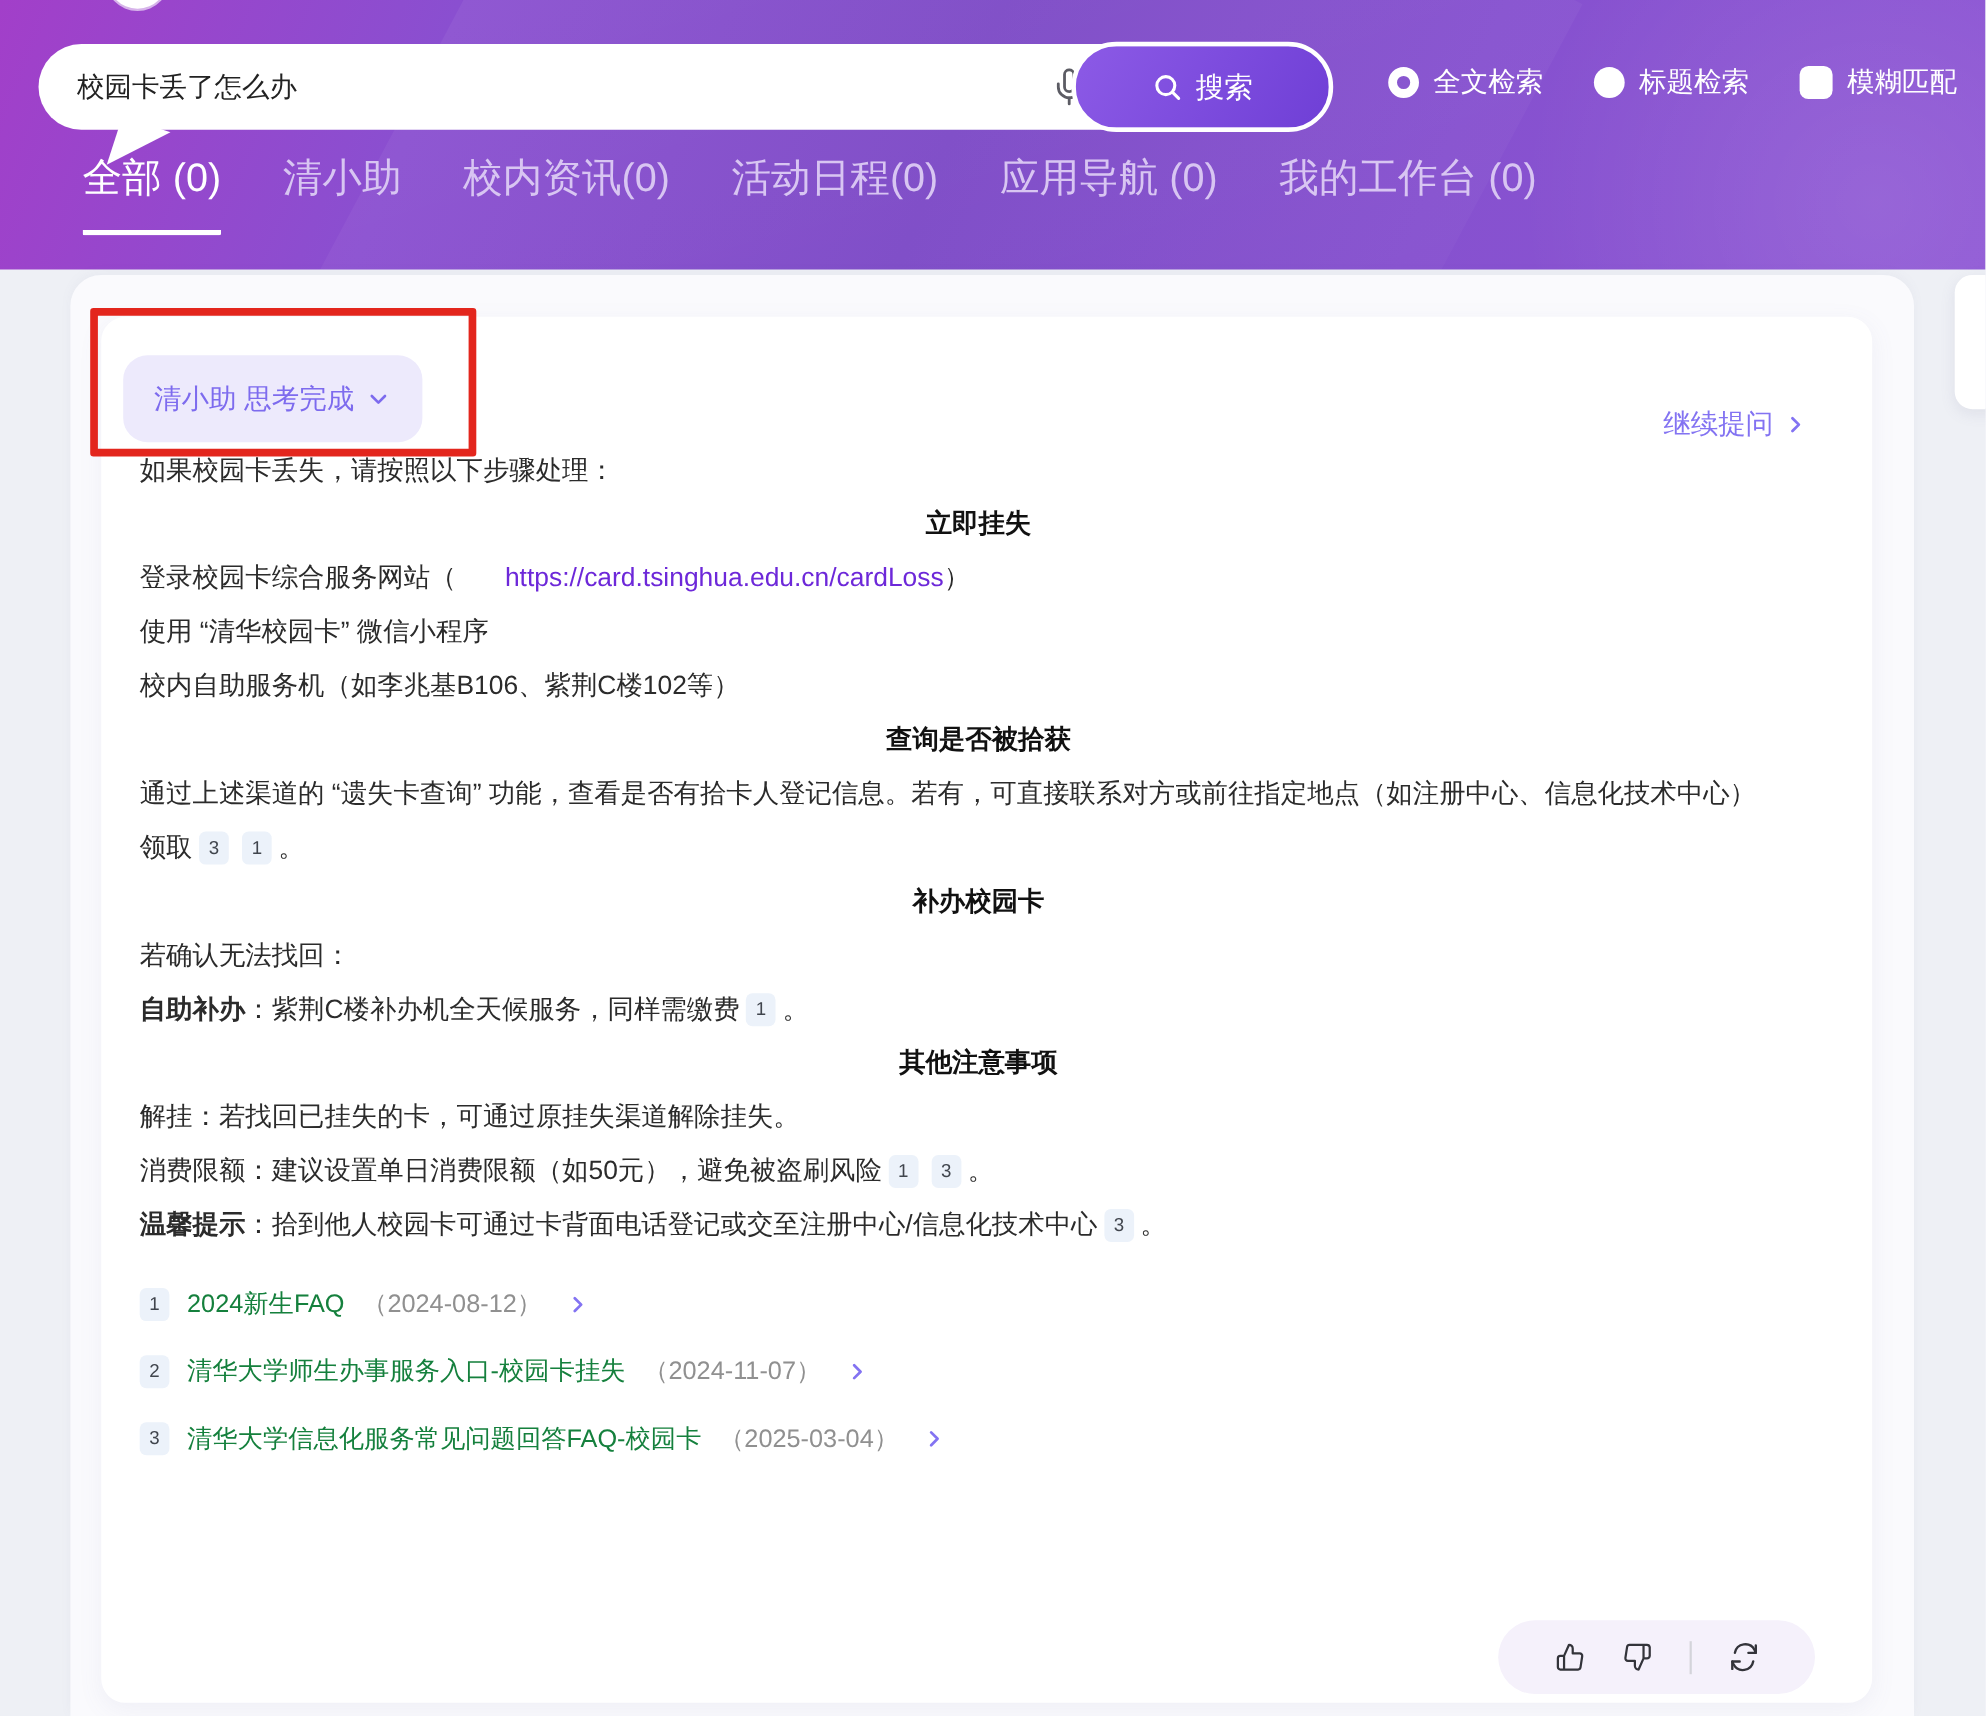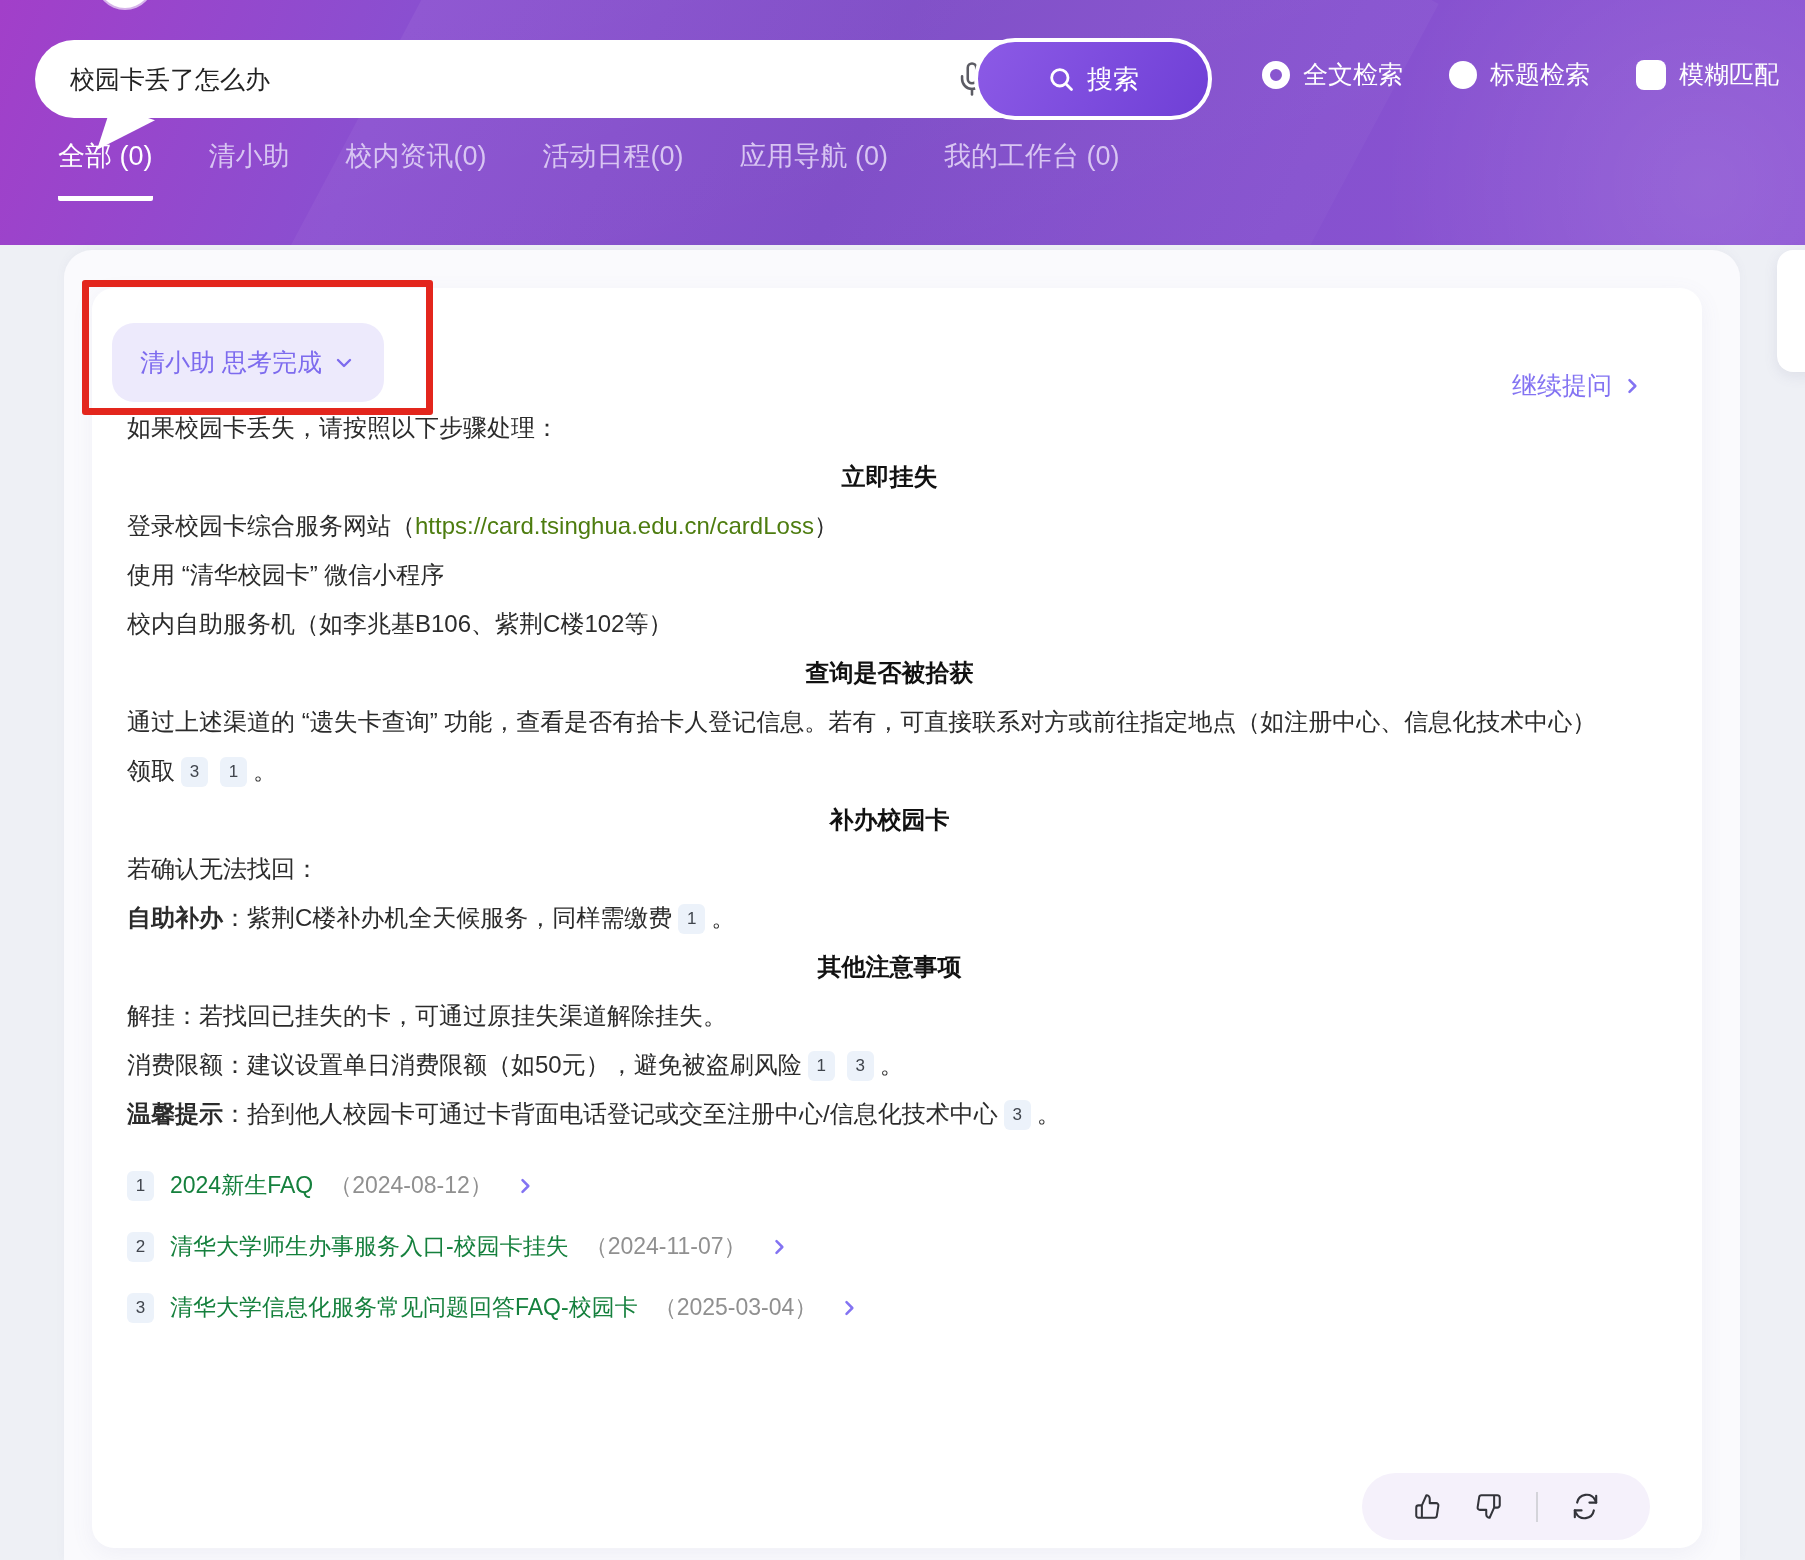--- a/index.html
+++ b/index.html
@@ -31,21 +31,21 @@
     justify-content:center; gap:12px; color:#fff; font-size:26px; cursor:pointer; }
   .search-btn svg { width:28px; height:28px; }
 
   .options { position:absolute; left:1262px; top:58px; display:flex; align-items:center; gap:46px;
     color:#fff; font-size:25px; white-space:nowrap; }
   .opt { display:flex; align-items:center; gap:13px; cursor:pointer; }
   .radio-donut { width:28px; height:28px; border-radius:50%; border:8px solid #fff; background:transparent; }
   .radio-solid { width:28px; height:28px; border-radius:50%; background:#fff; }
   .checkbox { width:30px; height:30px; border-radius:8px; background:#fff; }
 
-  .tabs { position:absolute; left:58px; top:138px; display:flex; gap:56px; font-size:27px; }
+  .tabs { position:absolute; left:75px; top:138px; display:flex; gap:56px; font-size:36px; }
   .tab { color:#d8c5f2; padding-bottom:22px; cursor:pointer; white-space:nowrap; }
   .tab.active { color:#fff; border-bottom:5px solid #fff; border-radius:0 0 2px 2px; }
 
   
   .outer-panel { position:absolute; left:64px; top:250px; width:1676px; height:1310px;
     background:#fafafd; border-radius:28px 28px 0 0; box-shadow:0 -2px 10px rgba(120,120,150,0.05); }
   .side-widget { position:absolute; left:1777px; top:250px; width:40px; height:122px;
     background:#fff; border-radius:16px 0 0 16px; box-shadow:0 4px 14px rgba(110,110,150,0.12); }
 
   .card { position:absolute; left:92px; top:288px; width:1610px; height:1260px; background:#fff;
@@ -57,21 +57,21 @@
   .assistant-pill svg { width:24px; height:24px; }
   .continue-link { position:absolute; right:10px; top:46px; display:flex; align-items:center; gap:10px;
     color:#8373f2; font-size:25px; cursor:pointer; }
   .continue-link svg { width:20px; height:20px; }
 
   .red-annotation { position:absolute; left:82px; top:280px; width:351px; height:135px;
     border:7px solid #e3261d; border-radius:3px; z-index:6; pointer-events:none; }
 
   .answer { margin-top:1px; color:#2b2b2b; font-size:24px; line-height:49px; }
   .answer .h { font-weight:bold; color:#111;text-align:center; }
-  .answer a.url { color:#4d7c0f; text-decoration:none; cursor:pointer; }
+  .answer a.url { color:#6d28d9; text-decoration:none; cursor:pointer;margin-left:44px; }
   .cite { display:inline-block; min-width:27px; height:30px; line-height:30px; padding:0 7px;
     margin:0 6px; border-radius:6px; background:#ecf2fa; color:#40454d; font-size:17px;
     text-align:center; vertical-align:2px; cursor:pointer; }
 
   .refs { margin-top:17px; }
   .ref-row { display:flex; align-items:center; gap:16px; height:61px; font-size:23px; white-space:nowrap; }
   .ref-num { display:inline-block; min-width:27px; height:30px; line-height:30px; padding:0 7px;
     border-radius:6px; background:#ecf2fa; color:#40454d; font-size:17px; text-align:center; }
   .ref-title { color:#15803d; cursor:pointer; }
   .ref-date { color:#909090; }

